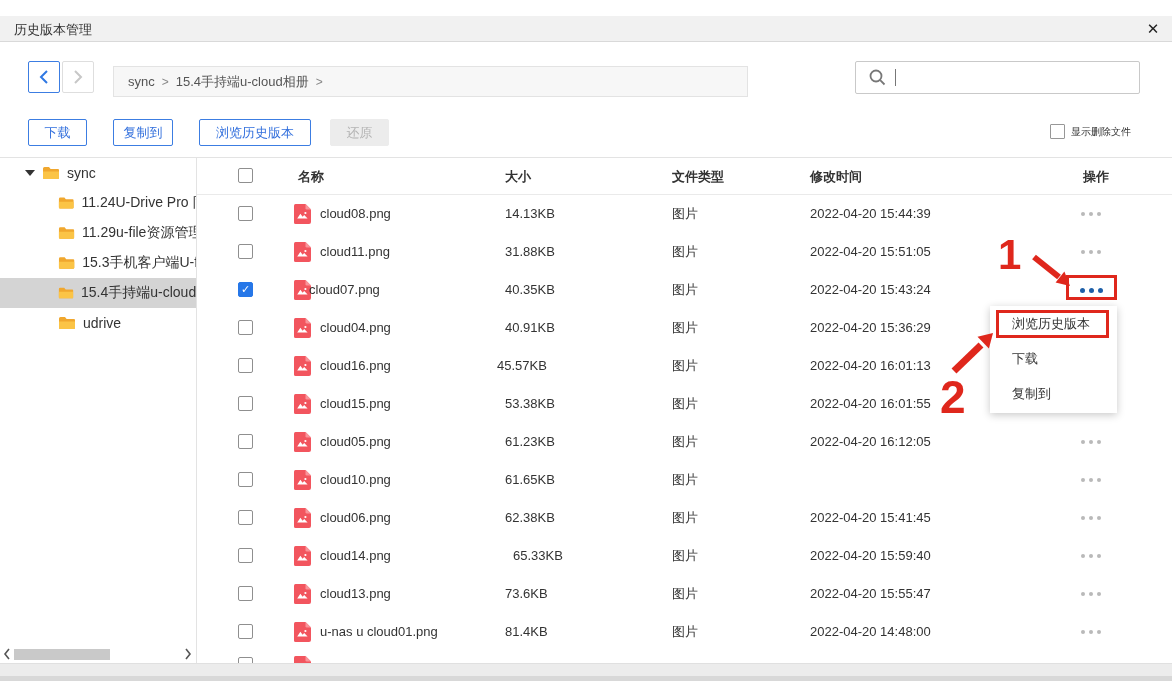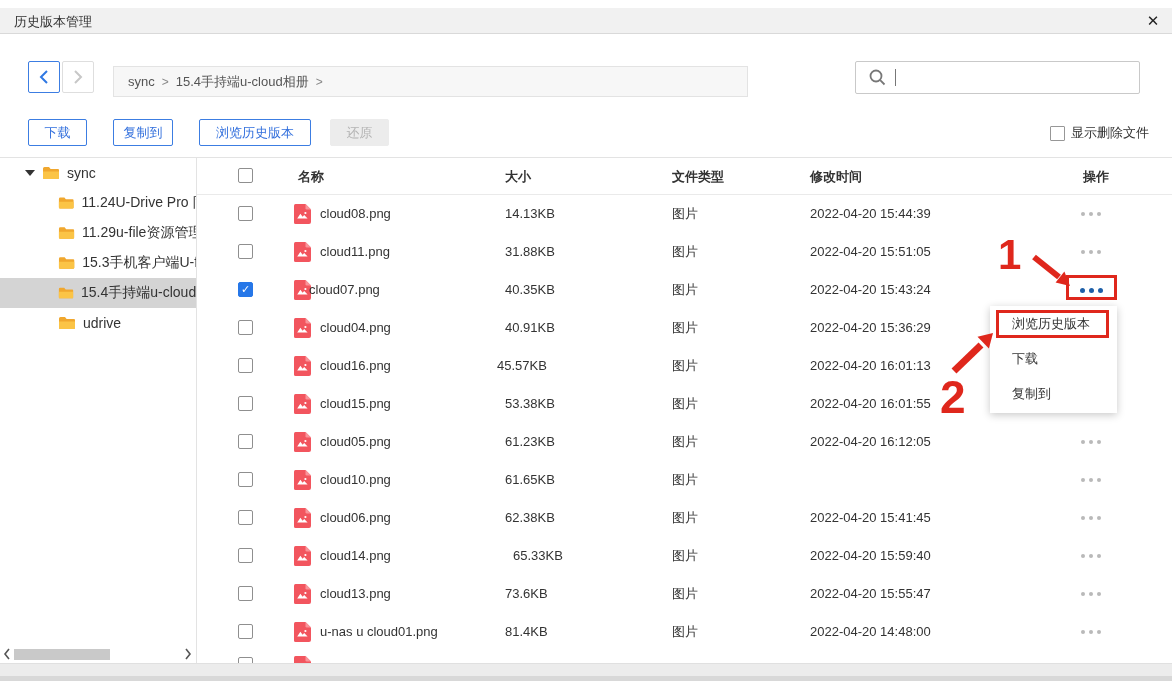--- a/index.html
+++ b/index.html
@@ -1,19 +1,19 @@
 <!DOCTYPE html>
 <html><head>
 <meta charset="utf-8">
 <style>
   html,body{margin:0;padding:0;background:#fff;}
   .screen{position:relative;width:1172px;height:681px;background:#fff;overflow:hidden;
           font-family:"Liberation Sans","DejaVu Sans",sans-serif;color:#333;}
   
-  .titlebar{position:absolute;left:0;top:8px;width:100%;height:26px;background:#f1f1f1;
+  .titlebar{position:absolute;left:0;top:16px;width:100%;height:26px;background:#f1f1f1;
             border-bottom:1px solid #d9d9d9;box-sizing:border-box;}
   .titlebar .title{position:absolute;left:14px;top:5px;font-size:13px;color:#333;}
   .titlebar .close{position:absolute;right:8px;top:2px;width:22px;height:22px;line-height:22px;
             text-align:center;font-size:15px;font-weight:bold;color:#222;cursor:pointer;}
   
   .navbtn{position:absolute;top:61px;width:32px;height:32px;background:#fff;border-radius:2px;
           box-sizing:border-box;display:flex;align-items:center;justify-content:center;}
   .navbtn.back{left:28px;border:1px solid #3c7de2;}
   .navbtn.fwd{left:62px;border:1px solid #dedede;}
   .breadcrumb{position:absolute;left:113px;top:66px;width:635px;height:31px;background:#f7f7f7;
@@ -24,21 +24,21 @@
   .searchbox{position:absolute;left:855px;top:61px;width:285px;height:33px;background:#fff;
           border:1px solid #c9c9c9;border-radius:2px;box-sizing:border-box;display:flex;align-items:center;}
   .searchbox svg{margin-left:12px;}
   .searchbox .caret{width:1px;height:17px;background:#777;margin-left:8px;}
   .searchbox input{border:none;outline:none;flex:1;height:100%;font-size:13px;background:transparent;padding:0 6px;}
   
   .tbtn{position:absolute;top:119px;height:27px;background:#fff;border:1px solid #3c7de2;border-radius:2px;
         color:#3370dd;font-size:13px;box-sizing:border-box;text-align:center;line-height:25px;cursor:pointer;
         font-family:inherit;padding:0;}
   .tbtn.disabled{background:#ececec;border-color:#ececec;color:#b3b3b3;cursor:default;}
-  .showdel{position:absolute;left:1050px;top:124px;display:flex;align-items:center;font-size:13px;color:#333;}
+  .showdel{position:absolute;left:1050px;top:124px;display:flex;align-items:center;font-size:10px;color:#333;}
   .showdel .cb{width:13px;height:13px;border:1px solid #979797;border-radius:1px;background:#fff;margin-right:6px;cursor:pointer;}
   
   .content-topline{position:absolute;left:0;top:157px;width:100%;height:0;border-top:1px solid #e3e3e3;}
   .sidebar{position:absolute;left:0;top:158px;width:197px;height:505px;border-right:1px solid #e3e3e3;
            box-sizing:border-box;overflow:hidden;}
   .tree-item{position:relative;height:30px;display:flex;align-items:center;font-size:14px;color:#333;
            white-space:nowrap;cursor:pointer;}
   .tree-item.selected{background:#d4d4d4;}
   .tree-item .caret-down{width:0;height:0;border-left:5px solid transparent;border-right:5px solid transparent;
            border-top:6px solid #333;margin-right:7px;}

